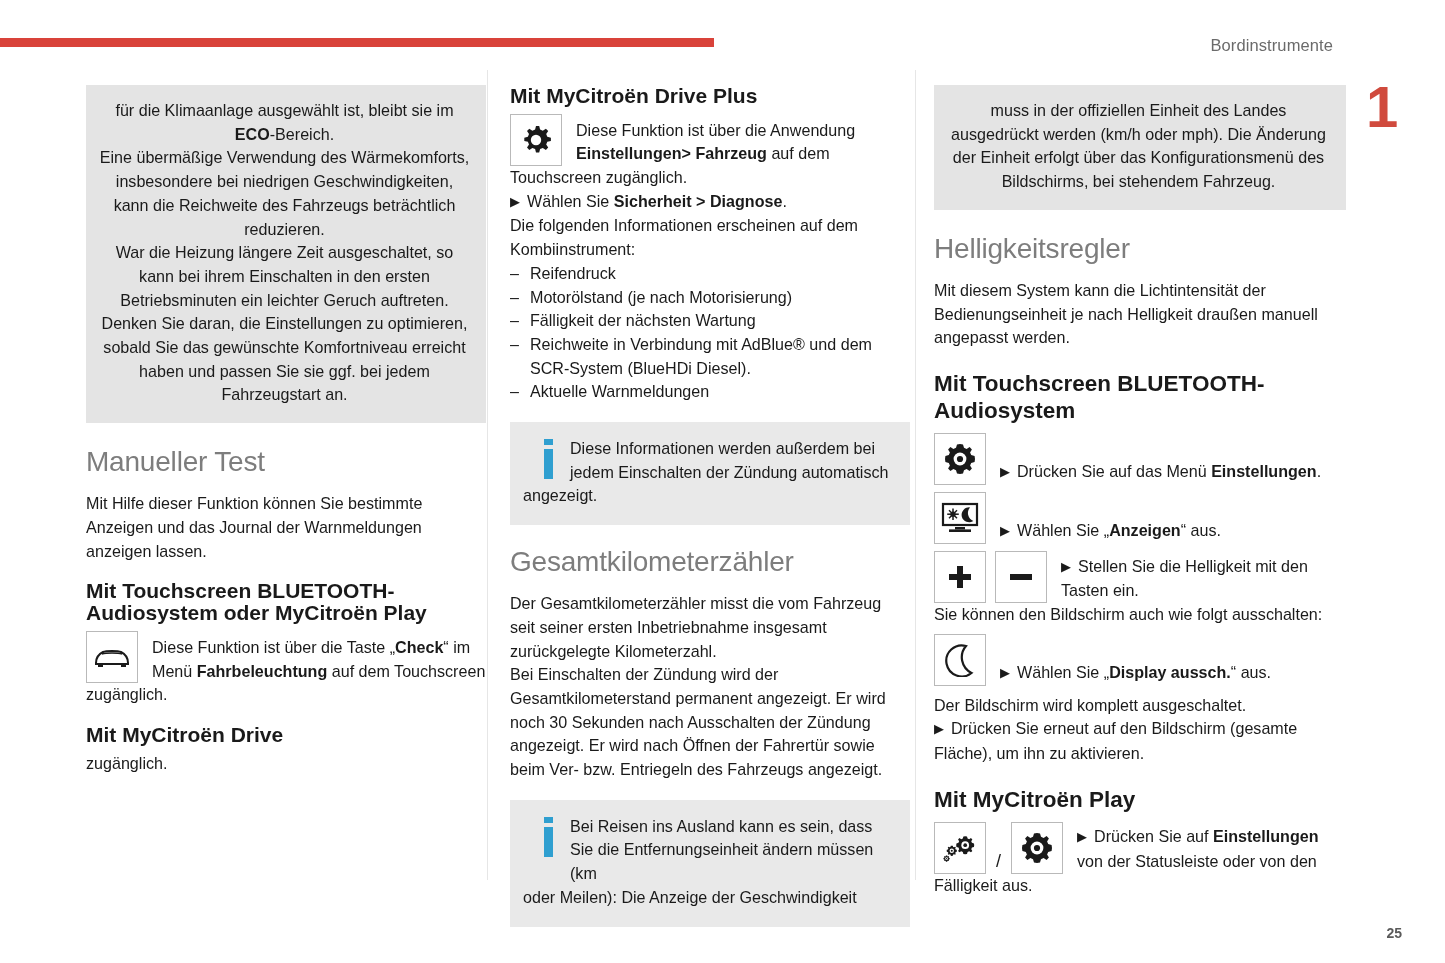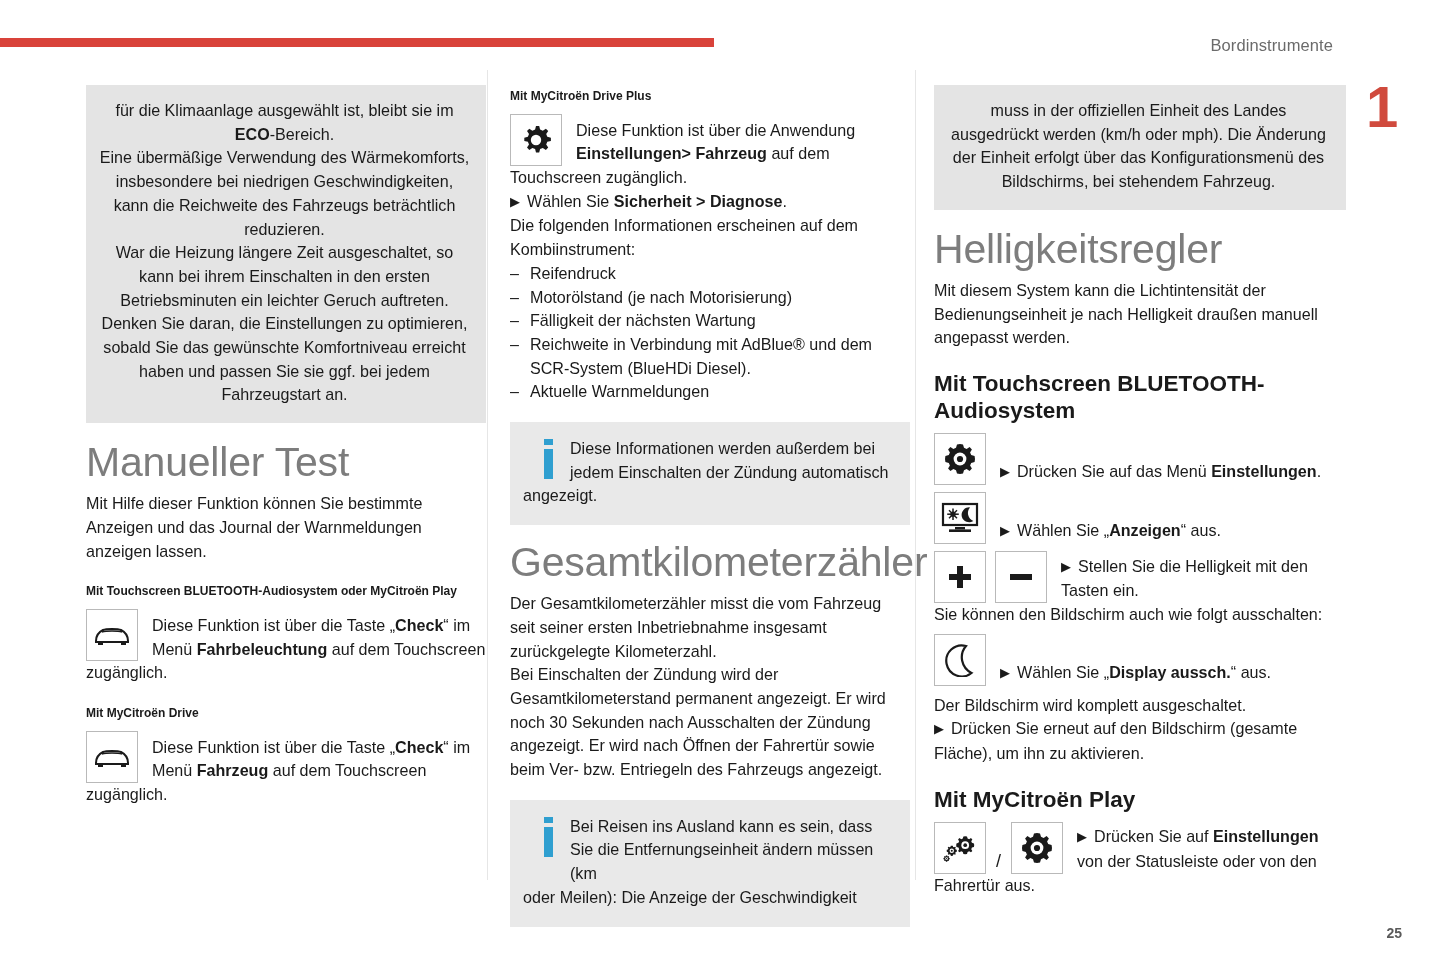--- a/index.html
+++ b/index.html
@@ -82,29 +82,29 @@
     display: block;
     width: 9px; height: 6px;
     background: #2f9fd0;
     margin: 0 auto;
   }
   .infobox p { margin: 0; }
   .infobox .hang { padding-left: 47px; }
   .infobox .tail { padding-left: 0; clear: both; }
 
   h2.section {
-    font-size: 41px;
+    font-size: 28px;
     font-weight: normal;
     color: #7d7d7d;
     margin: 8px 0 13px 0;
     letter-spacing: -.2px;
     line-height: 34px;
   }
   h3.sub {
-    font-size: 12px;
+    font-size: 21px;
     font-weight: bold;
     margin: 17px 0 6px 0;
     line-height: 22px;
   }
   h3.sub-lg {
     font-size: 22.5px;
     font-weight: bold;
     margin: 20px 0 9px 0;
     line-height: 27px;
   }
@@ -177,33 +177,20 @@
         </svg>
       </div>
       <div class="txt">
         <span>Diese Funktion ist über die Taste „</span><b>Check</b><span>“ im Menü </span><b>Fahrbeleuchtung</b><span> auf dem Touchscreen</span>
       </div>
     </div>
     <p class="body after-icon">zugänglich.</p>
 
     <h3 class="sub">Mit MyCitroën Drive</h3>
 
-    <div class="iconrow">
-      <div class="iconbox">
-        <svg width="38" height="24" viewBox="0 0 38 24">
-          <path d="M3 18 C3 13 6 9 10 7 C13 5.6 25 5.6 28 7 C32 9 35 13 35 18 L35 19 L3 19 Z" fill="none" stroke="#1a1a1a" stroke-width="2"></path>
-          <path d="M9 9 C13 7.6 25 7.6 29 9" fill="none" stroke="#1a1a1a" stroke-width="1.6"></path>
-          <rect x="5" y="19" width="5" height="3" fill="#1a1a1a"></rect>
-          <rect x="28" y="19" width="5" height="3" fill="#1a1a1a"></rect>
-        </svg>
-      </div>
-      <div class="txt">
-        <span>Diese Funktion ist über die Taste „</span><b>Check</b><span>“ im Menü </span><b>Fahrzeug</b><span> auf dem Touchscreen</span>
-      </div>
-    </div>
     <p class="body after-icon">zugänglich.</p>
   </div>
 
   <div class="col col-2">
 
     <h3 class="sub" style="margin-top:0">Mit MyCitroën Drive Plus</h3>
 
     <div class="iconrow">
       <div class="iconbox">
         <svg width="34" height="34" viewBox="0 0 34 34">
@@ -360,16 +347,16 @@
         <svg width="34" height="34" viewBox="0 0 34 34">
           <path d="M17 2 l3 .4 1 3.4 2.6 1.1 3-1.8 2.3 2.3 -1.8 3 1.1 2.6 3.4 1 .4 3 -.4 3 -3.4 1 -1.1 2.6 1.8 3 -2.3 2.3 -3-1.8 -2.6 1.1 -1 3.4 -3 .4 -3-.4 -1-3.4 -2.6-1.1 -3 1.8 -2.3-2.3 1.8-3 -1.1-2.6 -3.4-1 -.4-3 .4-3 3.4-1 1.1-2.6 -1.8-3 2.3-2.3 3 1.8 2.6-1.1 1-3.4 Z" fill="#1a1a1a"></path>
           <circle cx="17" cy="17" r="6.4" fill="#ffffff"></circle>
           <circle cx="17" cy="17" r="3.1" fill="#1a1a1a"></circle>
         </svg>
       </div>
       <div class="txt">
         <span class="tri">▶</span><span>Drücken Sie auf </span><b>Einstellungen</b><br><span> von der Statusleiste oder von den</span>
       </div>
     </div>
-    <p class="body after-icon">Fahrertür aus.</p>
+    <p class="body after-icon">Fälligkeit aus.</p>
   </div>
 
 </div>
 
 </body></html>

